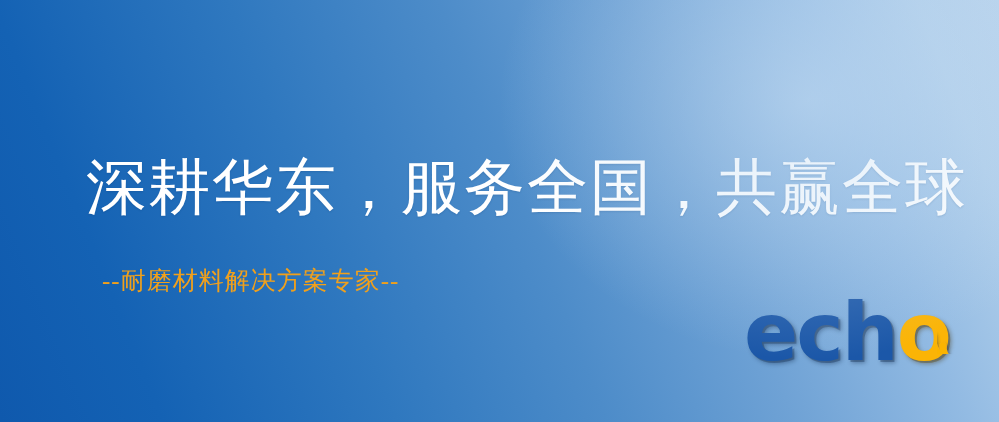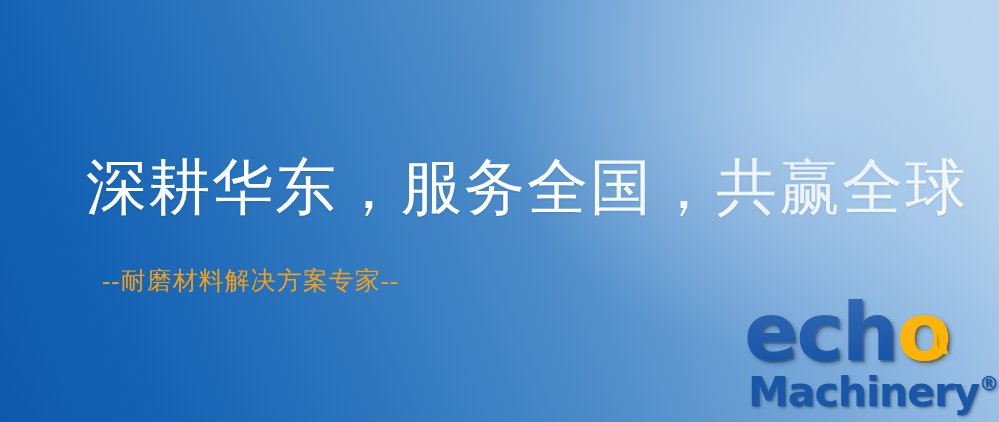--- a/index.html
+++ b/index.html
@@ -155,18 +155,15 @@
           </filter>
         </defs>
         <g fill="none" stroke="#fbb406" stroke-linecap="round" filter="url(#wshadow)">
           <path d="M 6 54 A 20 20 0 0 1 26 34" stroke-width="7" transform="rotate(-90 26 54)"></path>
           <path d="M 6 54 A 31 31 0 0 1 37 23" stroke-width="7" transform="rotate(-90 26 54)"></path>
           <path d="M 6 54 A 42 42 0 0 1 48 12" stroke-width="7" transform="rotate(-90 26 54)"></path>
         </g>
       </svg>
     </span>
 
-    <div class="logo-tagline">
-      <span>Machinery</span><span class="logo-reg">®</span>
-    </div>
 
   </div>
 </div>
 
 </body></html>

